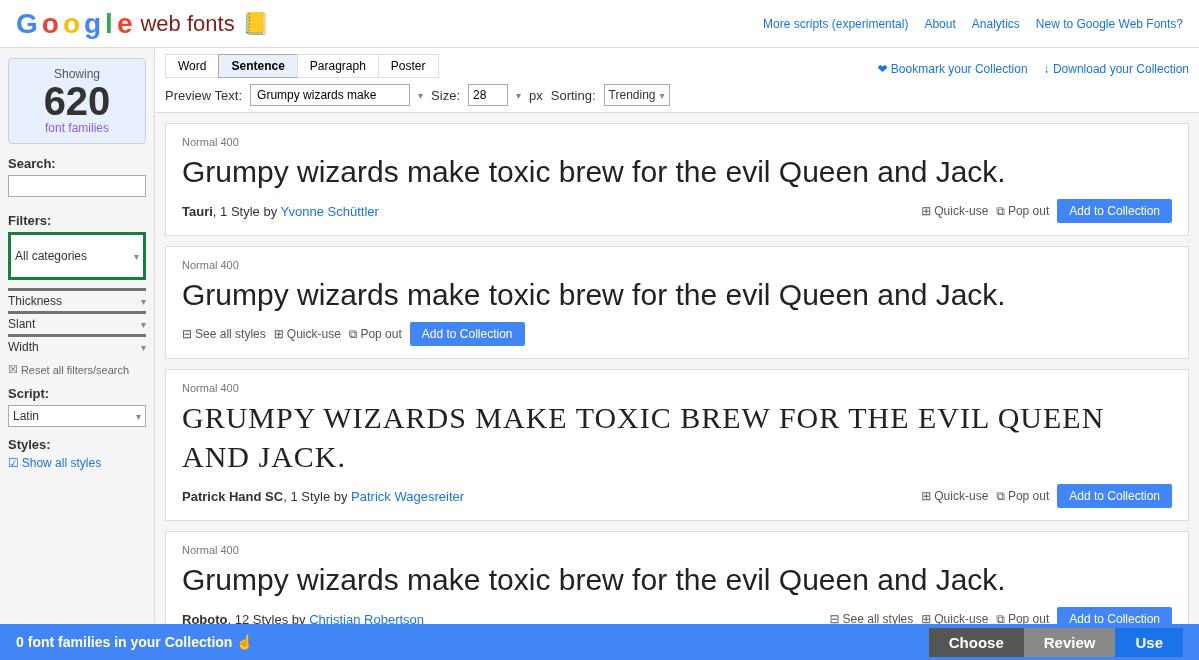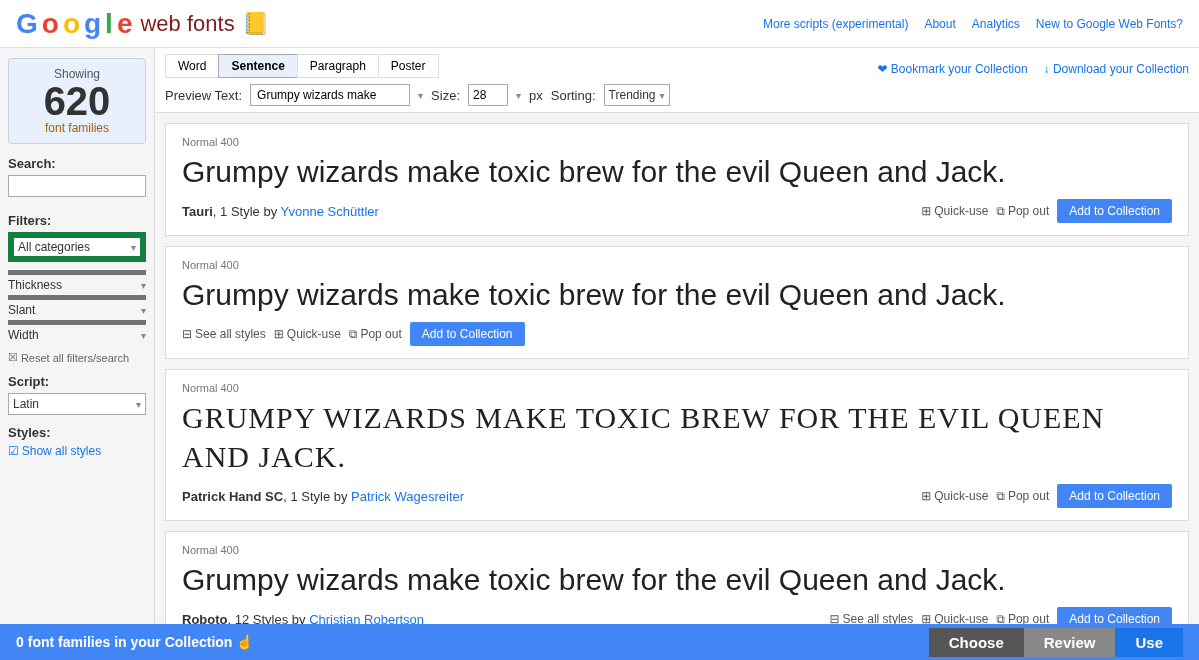--- a/index.html
+++ b/index.html
@@ -42,50 +42,50 @@
     .showing-box {
       background: #e8f0fe;
       border: 1px solid #c5d0e8;
       border-radius: 4px;
       text-align: center;
       padding: 8px 4px;
       margin-bottom: 12px;
     }
     .showing-label { font-size: 12px; color: #555; }
     .showing-number { font-size: 40px; font-weight: bold; color: #333; line-height: 1; }
-    .showing-sub { font-size: 12px; color: #a16207; }
+    .showing-sub { font-size: 12px; color: #8b5cf6; }
 
     .sidebar-section-label { font-size: 13px; font-weight: bold; color: #333; margin-bottom: 4px; margin-top: 8px; }
     #search-input {
       width: 100%;
       border: 1px solid #aaa;
       padding: 3px 4px;
       font-size: 12px;
       margin-bottom: 8px;
       outline: none;
     }
     .filter-label { font-size: 13px; font-weight: bold; margin-bottom: 4px; margin-top: 8px; }
     .filter-select {
       width: 100%;
-      border: 6px solid #15803d;
-      background: white;
-      padding: 2px 4px;
+      border: 3px solid #15803d;
+      background: white;
+      padding: 14px 4px;
       font-size: 12px;
       margin-bottom: 8px;
       display: flex;
       align-items: center;
       justify-content: space-between;
       cursor: pointer;
     }
     .filter-row {
       display: flex;
       align-items: center;
       justify-content: space-between;
       padding: 3px 0;
-      border-top: 5px solid #737373;
+      border-top: 3px solid #737373;
       font-size: 12px;
       cursor: pointer;
     }
     .filter-row:last-child { border-bottom: 1px solid #ddd; }
     .chevron { font-size: 10px; color: #888; }
     .reset-link { font-size: 11px; color: #666; margin-top: 6px; cursor: pointer; display: flex; align-items: center; gap: 3px; }
     .script-label { font-size: 13px; font-weight: bold; margin-top: 10px; margin-bottom: 4px; }
     .script-select {
       width: 100%;
       border: 1px solid #aaa;

